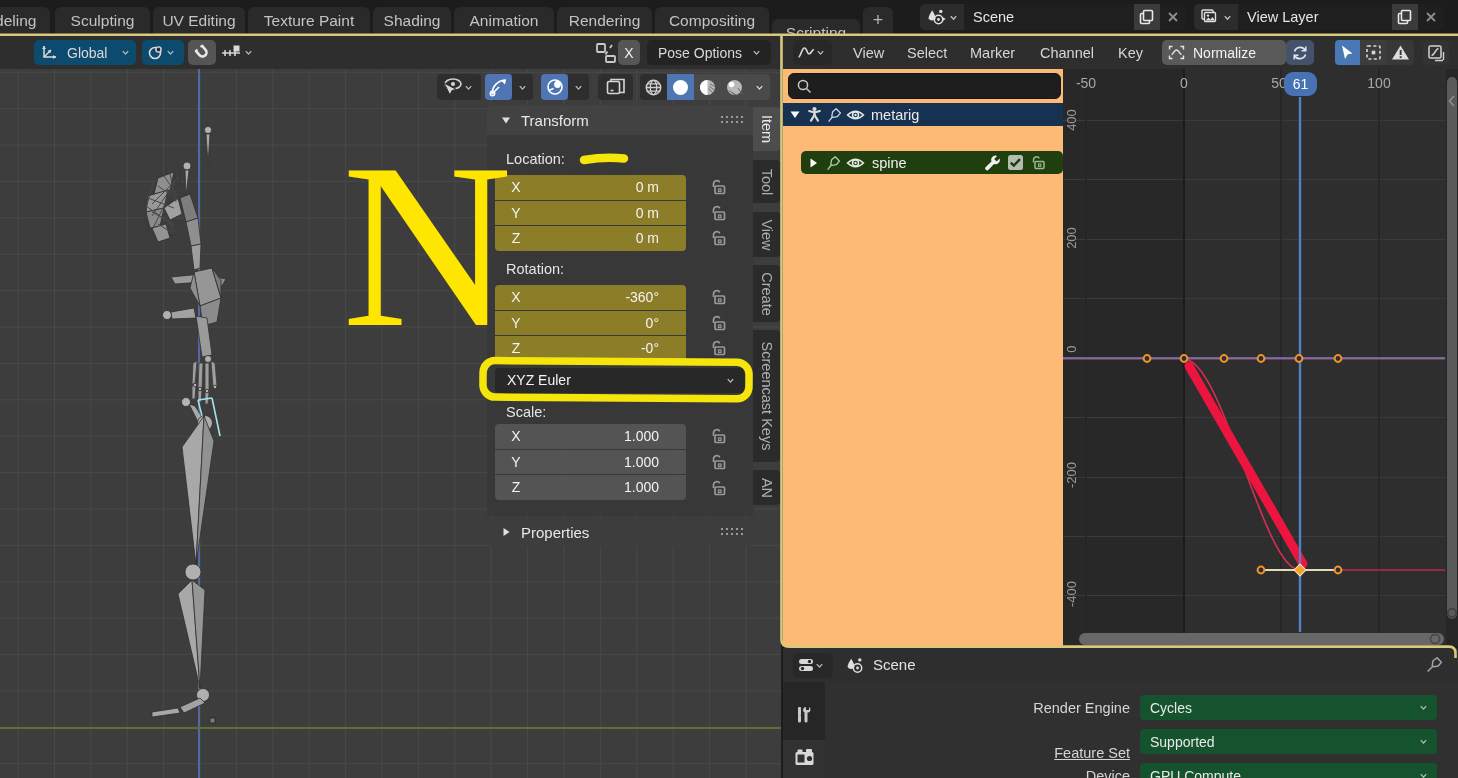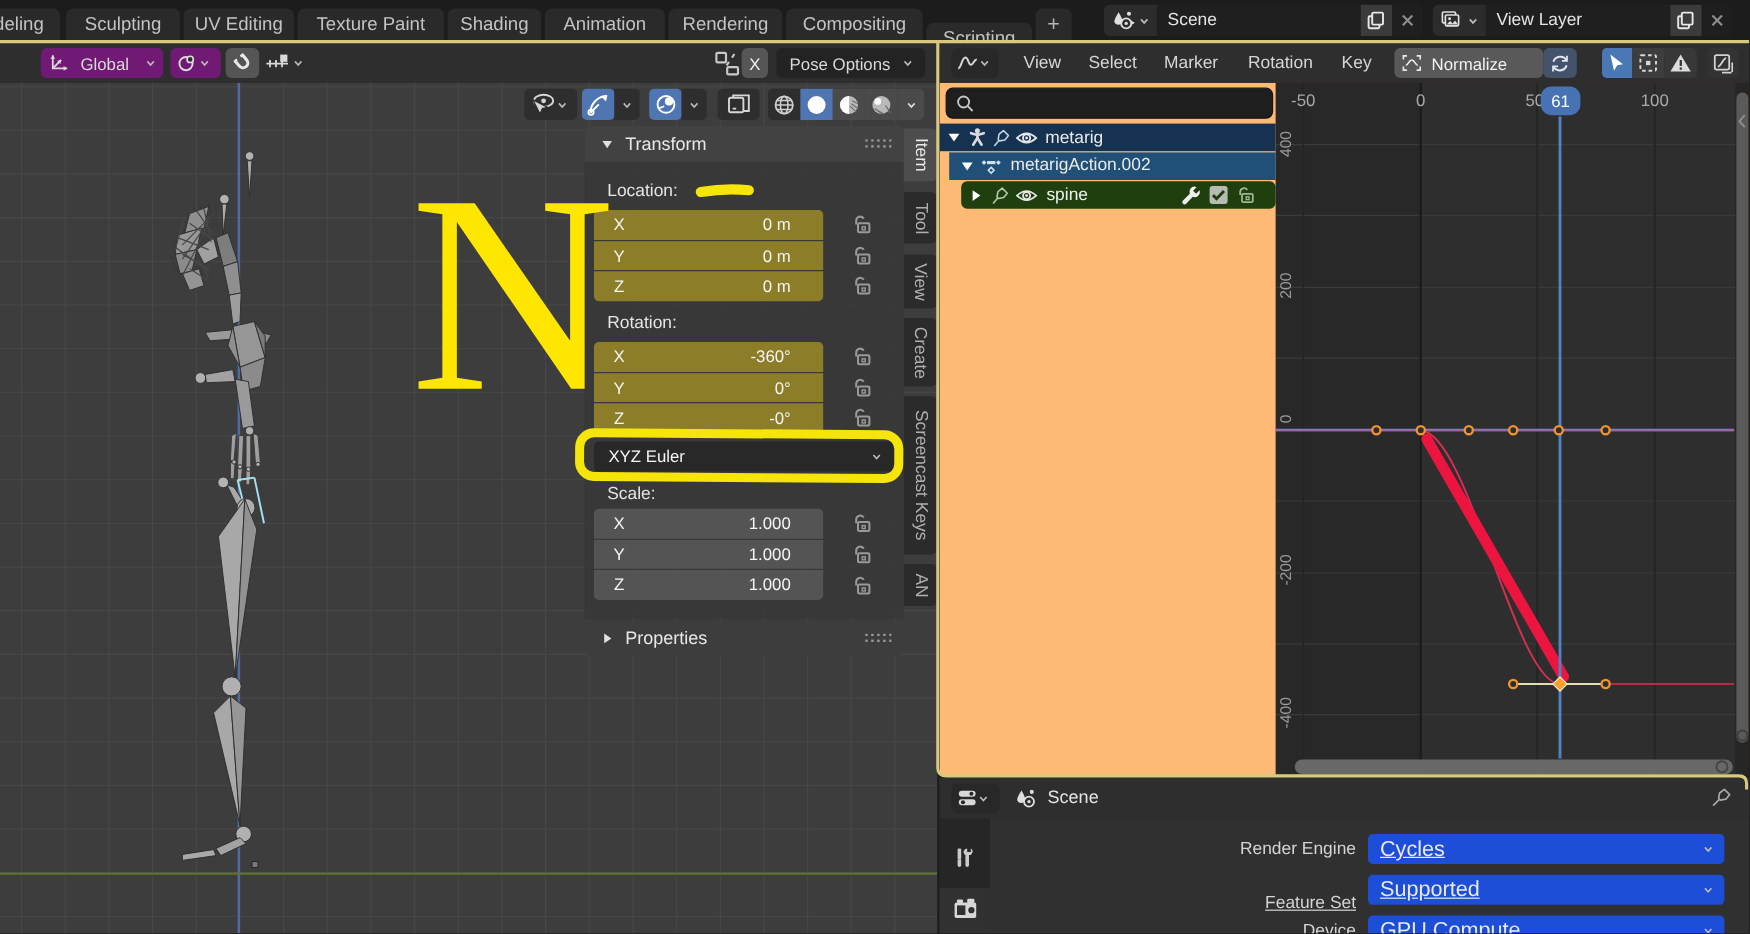--- a/index.html
+++ b/index.html
@@ -20,21 +20,21 @@
   }
   .idsel { position:absolute; top:4px; height:26px; background:#1f1f1f; border-radius:5px; display:flex; align-items:center; }
   .idsel .icopart { width:44px; height:26px; display:flex; align-items:center; justify-content:center; background:#2c2c2c; border-radius:5px 0 0 5px; }
   .idsel .name { color:#e5e5e5; font-size:14.5px; padding-left:9px; flex:1; }
   .idsel .mini { width:26px; height:26px; display:flex; align-items:center; justify-content:center; }
   .idsel .mini.lit { background:#3b3b3b; }
 
   
   #vp { left:0; top:36px; width:781px; height:742px; background:#3d3d3d; overflow:hidden; }
   #vp-head { position:absolute; left:0; top:0; width:781px; height:33px; background:#2e2e2e; }
-  .hbtn { position:absolute; top:4px; height:25px; background:#701a75; border-radius:5px; display:flex; align-items:center; color:#d9d9d9; font-size:14px; }
+  .hbtn { position:absolute; top:4px; height:25px; background:#0c4a6e; border-radius:5px; display:flex; align-items:center; color:#d9d9d9; font-size:14px; }
   #vp-body { position:absolute; left:0; top:33px; width:781px; height:709px;
     background-image:
       linear-gradient(#484848 1px, transparent 1px),
       linear-gradient(90deg, #484848 1px, transparent 1px);
     background-size:36.4px 36.4px;
     background-position:17.6px 2.8px;
     background-color:#3d3d3d;
   }
   .zaxis { position:absolute; left:198px; top:33px; width:1.6px; height:709px; background:#4e6ca0; }
   .yaxis { position:absolute; left:0; top:691px; width:781px; height:1.6px; background:#5c7032; }
@@ -63,21 +63,21 @@
   .menu { position:absolute; top:0; height:33px; display:flex; align-items:center; color:#d6d6d6; font-size:14.5px; }
   #chan { position:absolute; left:0; top:33px; width:280px; height:577px; background:#fdba74; }
   .crow { position:absolute; left:0; width:280px; height:23px; display:flex; align-items:center; color:#eaeaea; font-size:14.5px; }
   #garea { position:absolute; left:280px; top:33px; width:395px; height:577px; background:#7f1d1d; }
 
   
   #props { left:783px; top:648px; width:675px; height:130px; background:#303030; }
   #props-head { position:absolute; left:0; top:0; width:675px; height:34px; background:#2e2e2e; }
   #props-nav { position:absolute; left:0; top:34px; width:42px; height:96px; background:#262626; }
   .prow-lbl { position:absolute; color:#d4d4d4; font-size:14.5px; text-align:right; width:230px; }
-  .pdrop { position:absolute; left:357px; width:297px; height:25px; background:#1d4ed8; border-radius:4px; color:#e9e9e9; font-size:18px; display:flex; align-items:center; padding-left:10px;text-decoration:underline; }
+  .pdrop { position:absolute; left:357px; width:297px; height:25px; background:#14532d; border-radius:4px; color:#e9e9e9; font-size:14px; display:flex; align-items:center; padding-left:10px; }
 
   .chev { width:9px; height:9px; display:inline-block; }
   #vp-tools .tbtn { position:absolute; top:38px; height:26px; background:#2b2b2bd9; border-radius:4px; display:flex; align-items:center; }
   #vp-tools .tbtn.lit { background:#4f76b3; }
   .big-n { position:absolute; left:342px; top:128px; color:#ffe600; font-family:"Liberation Serif", serif; font-size:236px; line-height:1; z-index:5; }
 </style>
 </head>
 <body>
 <div id="root">
 
@@ -635,34 +635,20 @@
               <path d="M5.4 10 L1.6 14.6"></path>
             </g>
           </svg>
         <svg width="19" height="14" viewBox="0 0 19 14" style="margin-left:4px">
             <path d="M1.5 7 Q9.5 -0.5 17.5 7 Q9.5 14.5 1.5 7 Z" fill="none" stroke="#e6e6e6" stroke-width="1.5"></path>
             <circle cx="9.5" cy="7" r="3" fill="none" stroke="#e6e6e6" stroke-width="1.5"></circle>
             <circle cx="9.5" cy="7" r="1.2" fill="#e6e6e6"></circle>
           </svg>
         <span style="margin-left:6px">metarig</span>
       </div>
-      <div class="crow" style="top:57.5px;left:8px;width:272px;background:#205077;">
-        <svg width="10" height="9" viewBox="0 0 10 9" style="margin-left:10px">
-            <path d="M0.5 1.5 h9 L5 8 z" fill="#fff"></path>
-          </svg>
-        <svg width="20" height="17" viewBox="0 0 20 17" style="margin-left:5px">
-          <g fill="#cfe0ef">
-              <path d="M4 3.5 l2 2 -2 2 -2 -2 z"></path>
-              <path d="M16 3.5 l2 2 -2 2 -2 -2 z"></path>
-              <rect x="6.5" y="4.2" width="7" height="2.6"></rect>
-              <path d="M10 9.5 l2.4 2.4 -2.4 2.4 -2.4 -2.4 z" fill="none" stroke="#cfe0ef" stroke-width="1.3"></path>
-            </g>
-        </svg>
-        <span style="margin-left:6px">metarigAction.002</span>
-      </div>
       <div class="crow" style="top:82px;left:18px;width:262px;background:#1f400e;border-radius:5px;">
         <svg width="9" height="10" viewBox="0 0 9 10" style="margin-left:8px">
             <path d="M1.5 0.5 L8 5 L1.5 9.5 z" fill="#fff"></path>
           </svg>
         <svg width="15" height="16" viewBox="0 0 15 16" style="margin-left:8px">
             <g stroke="#b9c9b0" stroke-width="1.3" fill="none" stroke-linejoin="round">
               <path d="M9.2 1.8 L13.4 6 L10.4 9.6 L6 10.4 L4.8 9.2 L5.6 4.8 Z"></path>
               <path d="M5.4 10 L1.6 14.6"></path>
             </g>
           </svg>
@@ -693,21 +679,21 @@
         <svg width="19" height="17" viewBox="0 0 19 17" style="margin-left:4px">
           <path d="M1.5 13 C 4 13 4.5 4 7.5 4 C 10 4 10 10 12 10 C 14.5 10 14.5 5.5 17 5.5" fill="none" stroke="#d6d6d6" stroke-width="1.7"></path>
         </svg>
         <svg class="chev" viewBox="0 0 10 10">
             <path d="M2 3.5 L5 6.8 L8 3.5" stroke="#bbb" stroke-width="1.5" fill="none"></path>
           </svg>
       </div>
       <div class="menu" style="left:70px;">View</div>
       <div class="menu" style="left:124px;">Select</div>
       <div class="menu" style="left:187px;">Marker</div>
-      <div class="menu" style="left:257px;">Rotation</div>
+      <div class="menu" style="left:257px;">Channel</div>
       <div class="menu" style="left:335px;">Key</div>
       <div class="hbtn" style="left:379px;width:124px;background:#595959;color:#f2f2f2;">
         <svg width="17" height="15" viewBox="0 0 17 15" style="margin-left:6px">
           <g stroke="#e8e8e8" stroke-width="1.4" fill="none">
             <path d="M1.5 4.5 v-3 h3 M12.5 1.5 h3 v3 M15.5 10.5 v3 h-3 M4.5 13.5 h-3 v-3"></path>
             <path d="M3.5 9.5 C 5.5 9.5 6 5 8.5 5 S 11.5 9.5 13.5 9.5"></path>
           </g>
         </svg>
         <span style="margin-left:8px">Normalize</span>
       </div>

